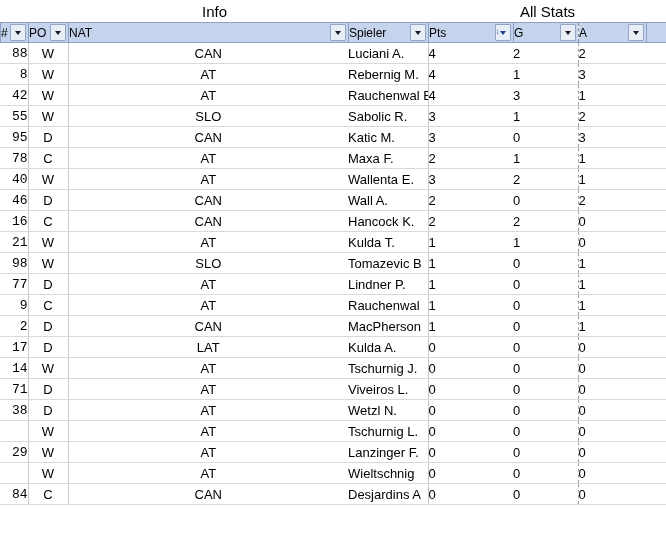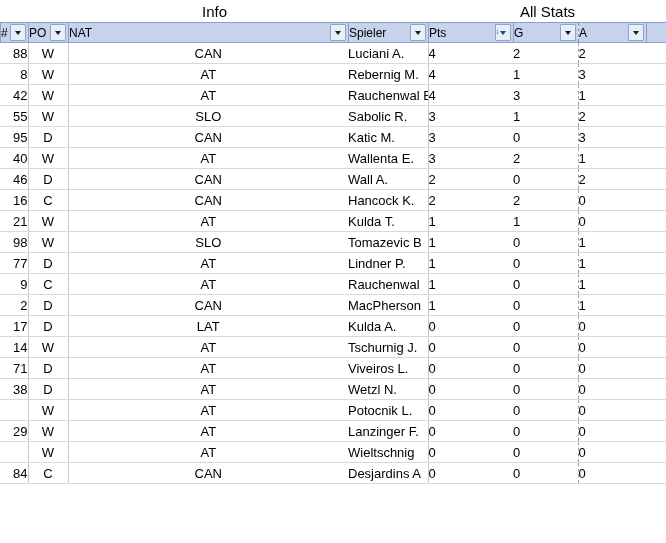--- a/index.html
+++ b/index.html
@@ -96,21 +96,21 @@
   }
   
   .datarow td {
     height: 20px;
     border-bottom: 1px solid #d9d9d9;
     font-size: 13px;
     padding: 0 3px;
     white-space: nowrap;
     overflow: hidden;
   }
-  .c-num { text-align: right; }
+  .c-num { text-align: right; font-family: Liberation Mono, monospace; }
   .c-ctr { text-align: center; }
   .c-left { text-align: left; }
   
   .vsep-right { border-right: 1px solid #c9c9c9; }
   .vsep-dash { border-right: 1px dashed #a0a0a0; }
   .headrow td.sep-dash { border-right: 1px dashed #8a8a8a; }
 </style>
 </head>
 <body>
 
@@ -256,20 +256,30 @@
           <td class="c-num vsep-right">95</td>
           <td class="c-ctr vsep-right">D</td>
           <td class="c-ctr">CAN</td>
           <td class="c-left vsep-right">Katic M.</td>
           <td class="c-left">3</td>
           <td class="c-left vsep-dash">0</td>
           <td class="c-left">3</td>
           <td class="c-left"></td>
         </tr>
         <tr class="datarow">
+          <td class="c-num vsep-right">78</td>
+          <td class="c-ctr vsep-right">C</td>
+          <td class="c-ctr">AT</td>
+          <td class="c-left vsep-right">Maxa F.</td>
+          <td class="c-left">2</td>
+          <td class="c-left vsep-dash">1</td>
+          <td class="c-left">1</td>
+          <td class="c-left"></td>
+        </tr>
+        <tr class="datarow">
           <td class="c-num vsep-right">40</td>
           <td class="c-ctr vsep-right">W</td>
           <td class="c-ctr">AT</td>
           <td class="c-left vsep-right">Wallenta E.</td>
           <td class="c-left">3</td>
           <td class="c-left vsep-dash">2</td>
           <td class="c-left">1</td>
           <td class="c-left"></td>
         </tr>
         <tr class="datarow">
@@ -379,21 +389,21 @@
           <td class="c-left vsep-right">Wetzl N.</td>
           <td class="c-left">0</td>
           <td class="c-left vsep-dash">0</td>
           <td class="c-left">0</td>
           <td class="c-left"></td>
         </tr>
         <tr class="datarow">
           <td class="c-num vsep-right"></td>
           <td class="c-ctr vsep-right">W</td>
           <td class="c-ctr">AT</td>
-          <td class="c-left vsep-right">Potocnik L.</td>
+          <td class="c-left vsep-right">Tschurnig L.</td>
           <td class="c-left">0</td>
           <td class="c-left vsep-dash">0</td>
           <td class="c-left">0</td>
           <td class="c-left"></td>
         </tr>
         <tr class="datarow">
           <td class="c-num vsep-right">29</td>
           <td class="c-ctr vsep-right">W</td>
           <td class="c-ctr">AT</td>
           <td class="c-left vsep-right">Lanzinger F.</td>

